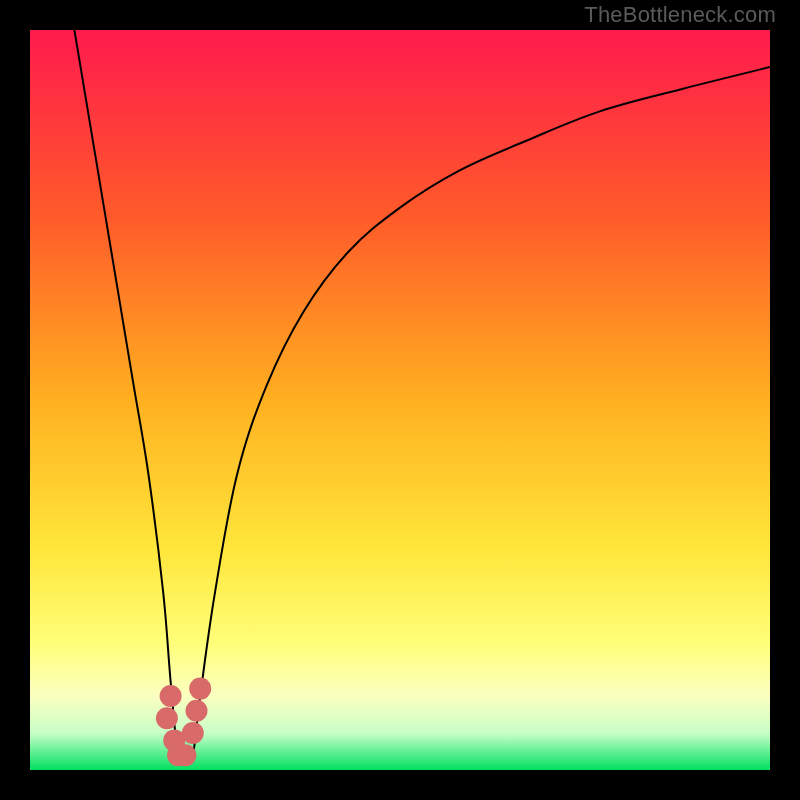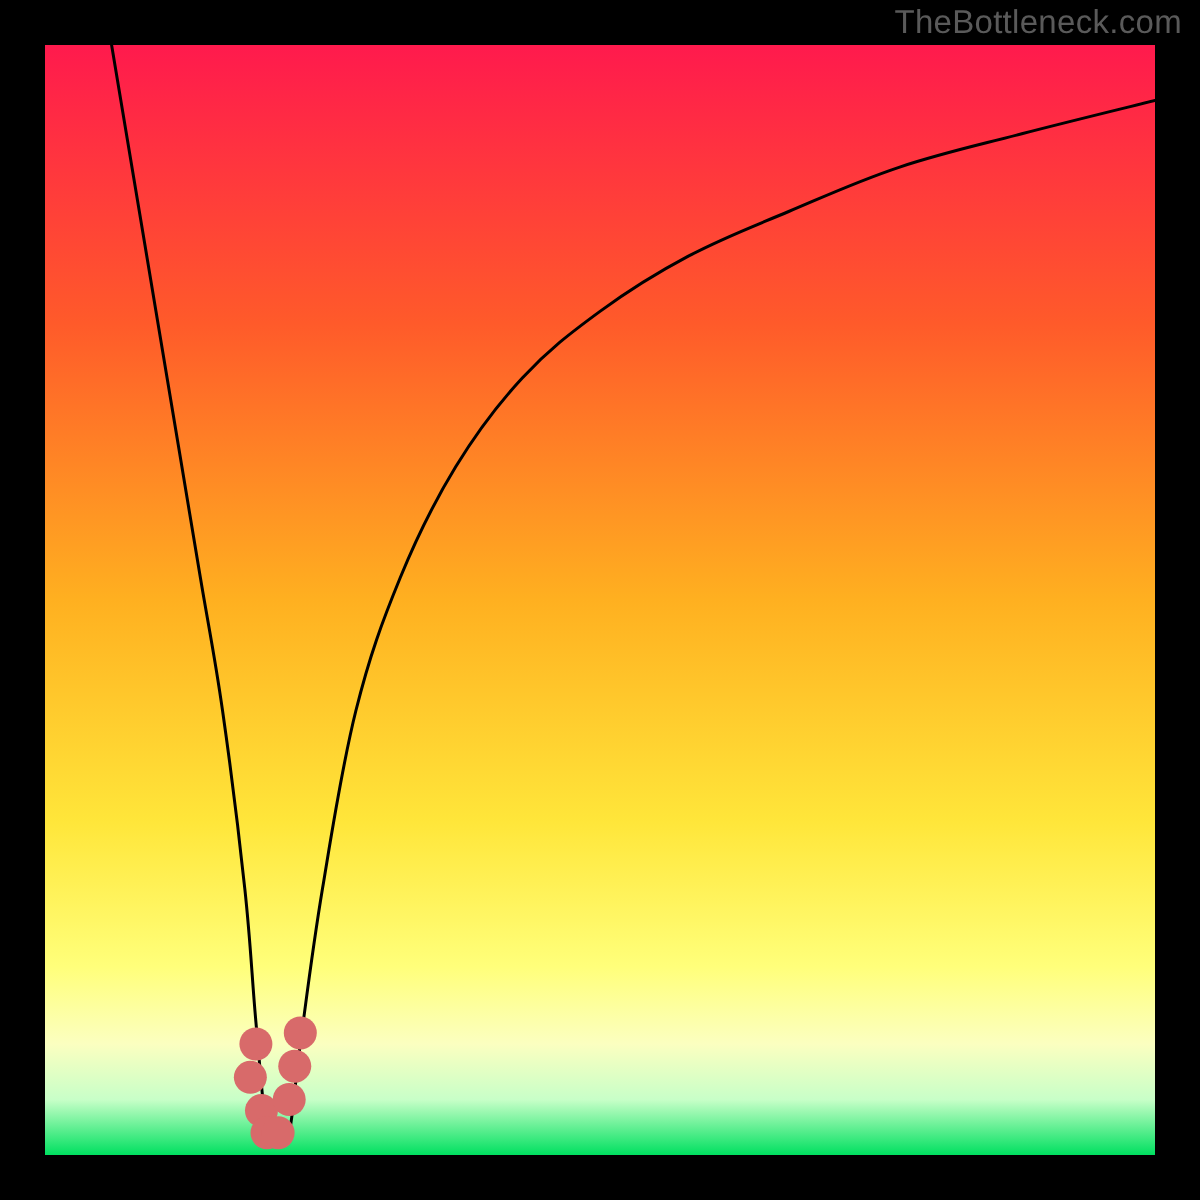--- a/index.html
+++ b/index.html
@@ -6,21 +6,21 @@
   html, body { width: 800px; height: 800px; overflow: hidden; background: #000; }
   .frame {
     position: relative;
     width: 800px;
     height: 800px;
     background: #000;
   }
   .watermark {
     position: absolute;
     top: 2px;
-    right: 12px;
+    right: 24px;
     font-family: Arial, Helvetica, sans-serif;
     font-size: 22px;
     font-weight: 500;
     color: #5a5a5a;
     letter-spacing: 0.2px;
     z-index: 10;
   }
   .plot {
     position: absolute;
     left: 30px;

